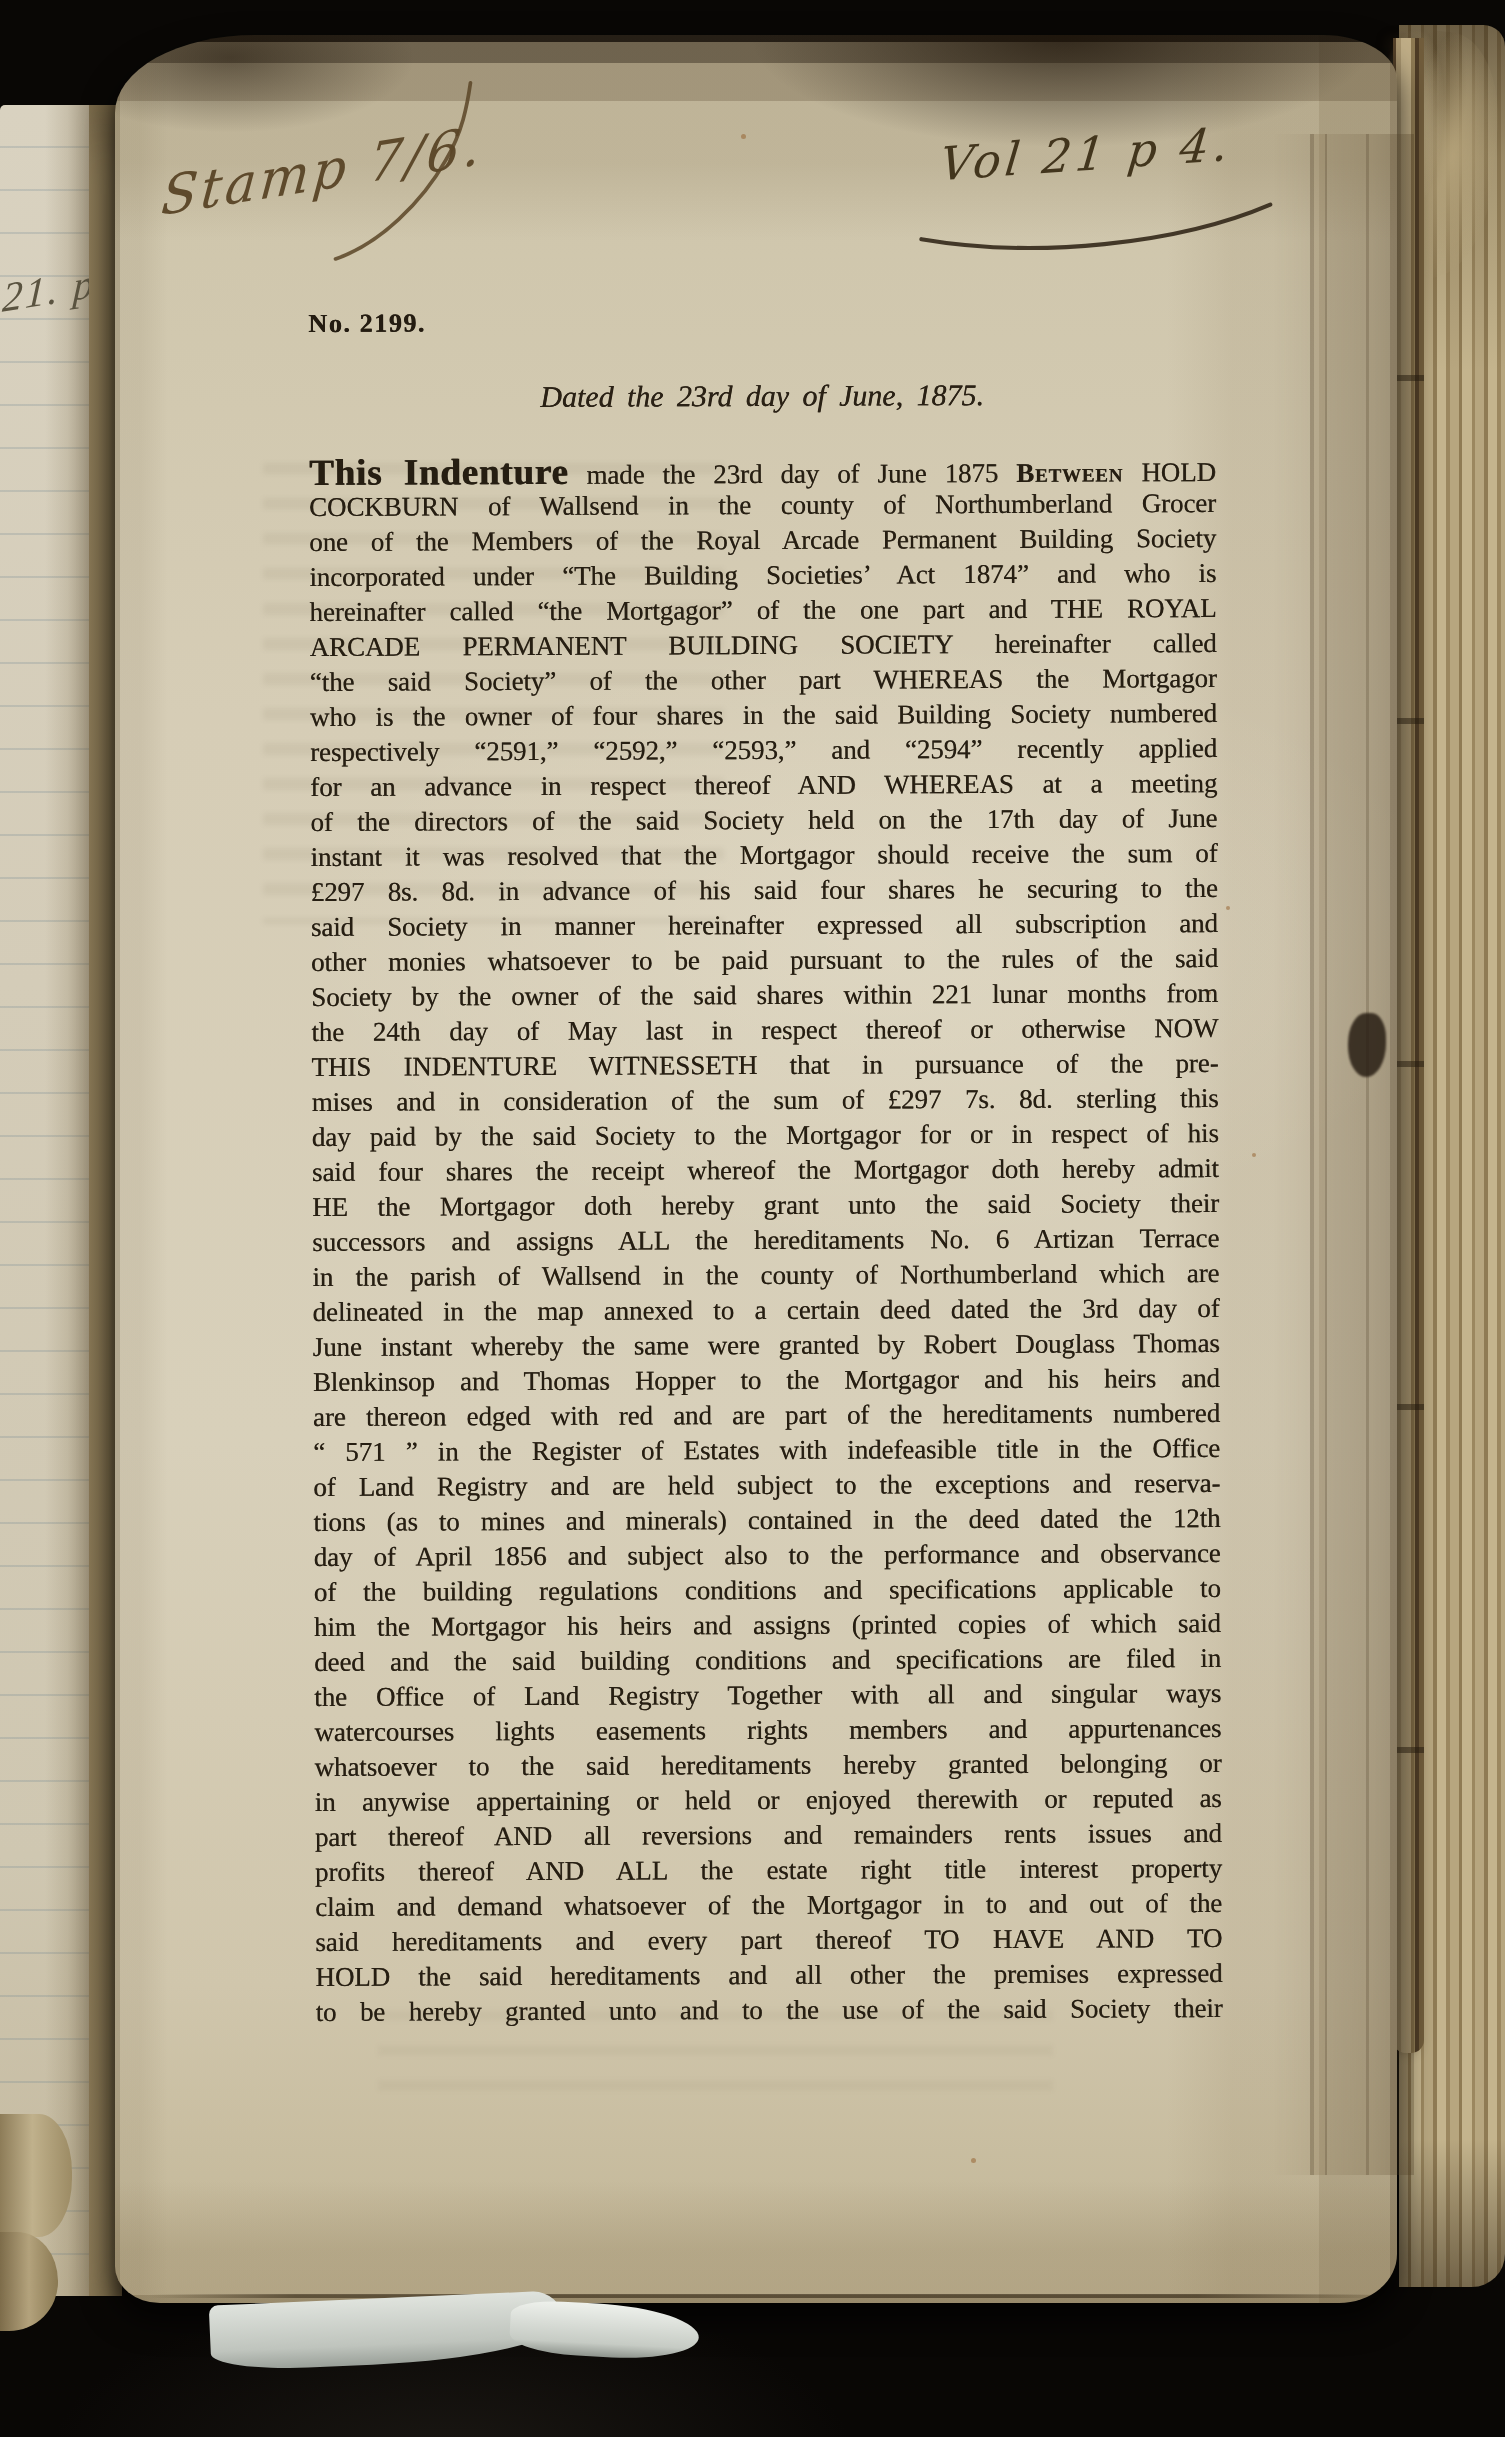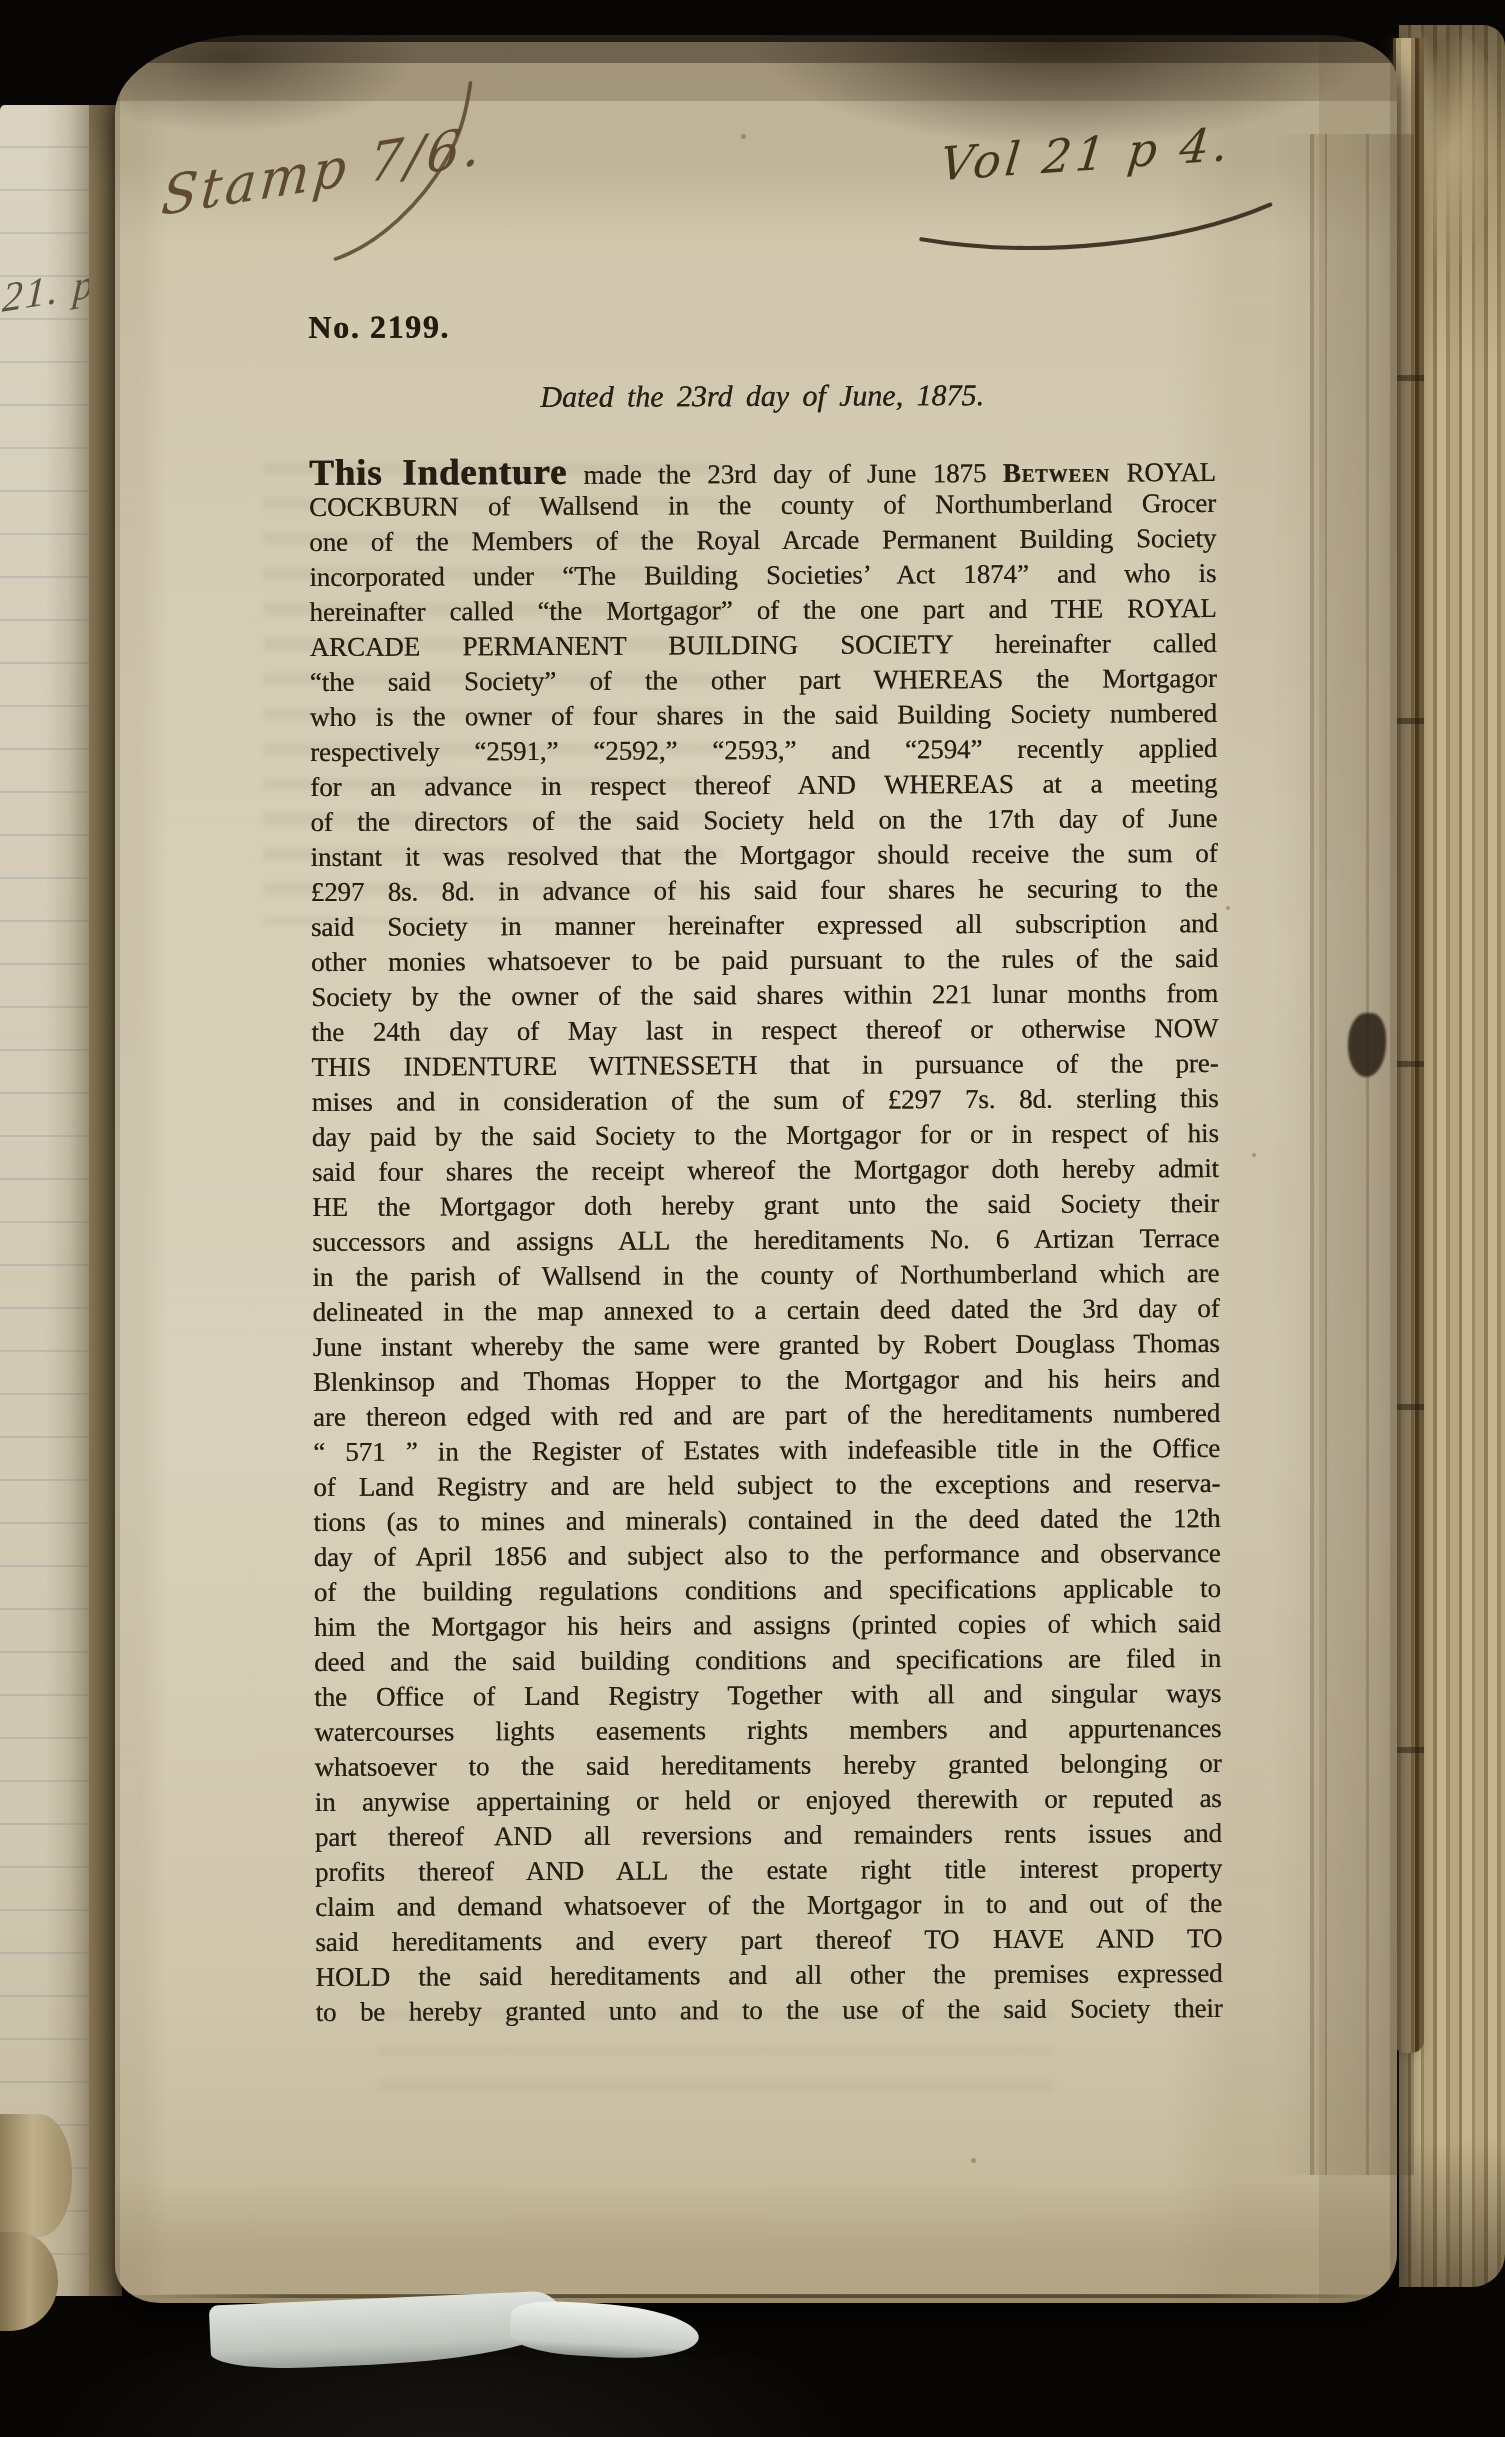--- a/index.html
+++ b/index.html
@@ -72,21 +72,21 @@
 
   
   .hand{position:absolute;font-style:italic;color:#5e4a2c;white-space:nowrap;
     font-family:"DejaVu Serif", serif;}
   .stamp-note{left:45px;top:105px;font-size:53px;letter-spacing:3.3px;transform:rotate(-9deg) skewX(-14deg);}
   .vol-note{left:825px;top:92px;font-size:46px;letter-spacing:4.1px;color:#42351d;transform:rotate(-4deg) skewX(-10deg);}
   svg.flourish{position:absolute;left:0;top:0;pointer-events:none;}
 
   
   .content{position:absolute;left:192px;top:0;width:907px;transform:rotate(-.25deg);color:#261e12;}
-  .doc-number{position:absolute;left:0;top:272px;font-size:32px;font-weight:bold;letter-spacing:1.6px;
+  .doc-number{position:absolute;left:0;top:272px;font-size:26px;font-weight:bold;letter-spacing:1.6px;
     color:#241c11;text-shadow:0.5px 0 0 #241c11;}
   .date-line{position:absolute;left:0;top:344px;width:100%;text-align:center;font-style:italic;
     font-size:30px;word-spacing:5.8px;color:#2a2115;text-shadow:0.3px 0 0 #2a2115;}
   .body-lines{position:absolute;left:0;top:418px;width:907px;}
   .line{height:35px;line-height:35px;font-size:27px;letter-spacing:-0.1px;
     text-align:justify;text-align-last:justify;white-space:nowrap;color:#261e12;
     text-shadow:0.3px 0 0 rgba(38,30,18,.8);}
   .blackletter{font-size:37px;font-weight:bold;letter-spacing:0.8px;text-shadow:0.8px 0 0 #261e12;}
   .smallcaps{font-variant:small-caps;letter-spacing:0.8px;font-weight:bold;}
 
@@ -139,21 +139,21 @@
 
     <div class="content">
       <div class="doc-number">No. 2199.</div>
       <div class="date-line">Dated the 23rd day of June, 1875.</div>
 
       <div class="body-lines">
         <div class="line">
           <span class="blackletter">This Indenture</span>
           <span> made the 23rd day of June 1875 </span>
           <span class="smallcaps">Between</span>
-          <span> ROYAL</span>
+          <span> HOLD</span>
         </div>
         <div>
             <div class="line">COCKBURN of Wallsend in the county of Northumberland Grocer</div>
             <div class="line">one of the Members of the Royal Arcade Permanent Building Society</div>
             <div class="line">incorporated under “The Building Societies’ Act 1874” and who is</div>
             <div class="line">hereinafter called “the Mortgagor” of the one part and THE ROYAL</div>
             <div class="line">ARCADE PERMANENT BUILDING SOCIETY hereinafter called</div>
             <div class="line">“the said Society” of the other part WHEREAS the Mortgagor</div>
             <div class="line">who is the owner of four shares in the said Building Society numbered</div>
             <div class="line">respectively “2591,” “2592,” “2593,” and “2594” recently applied</div>

